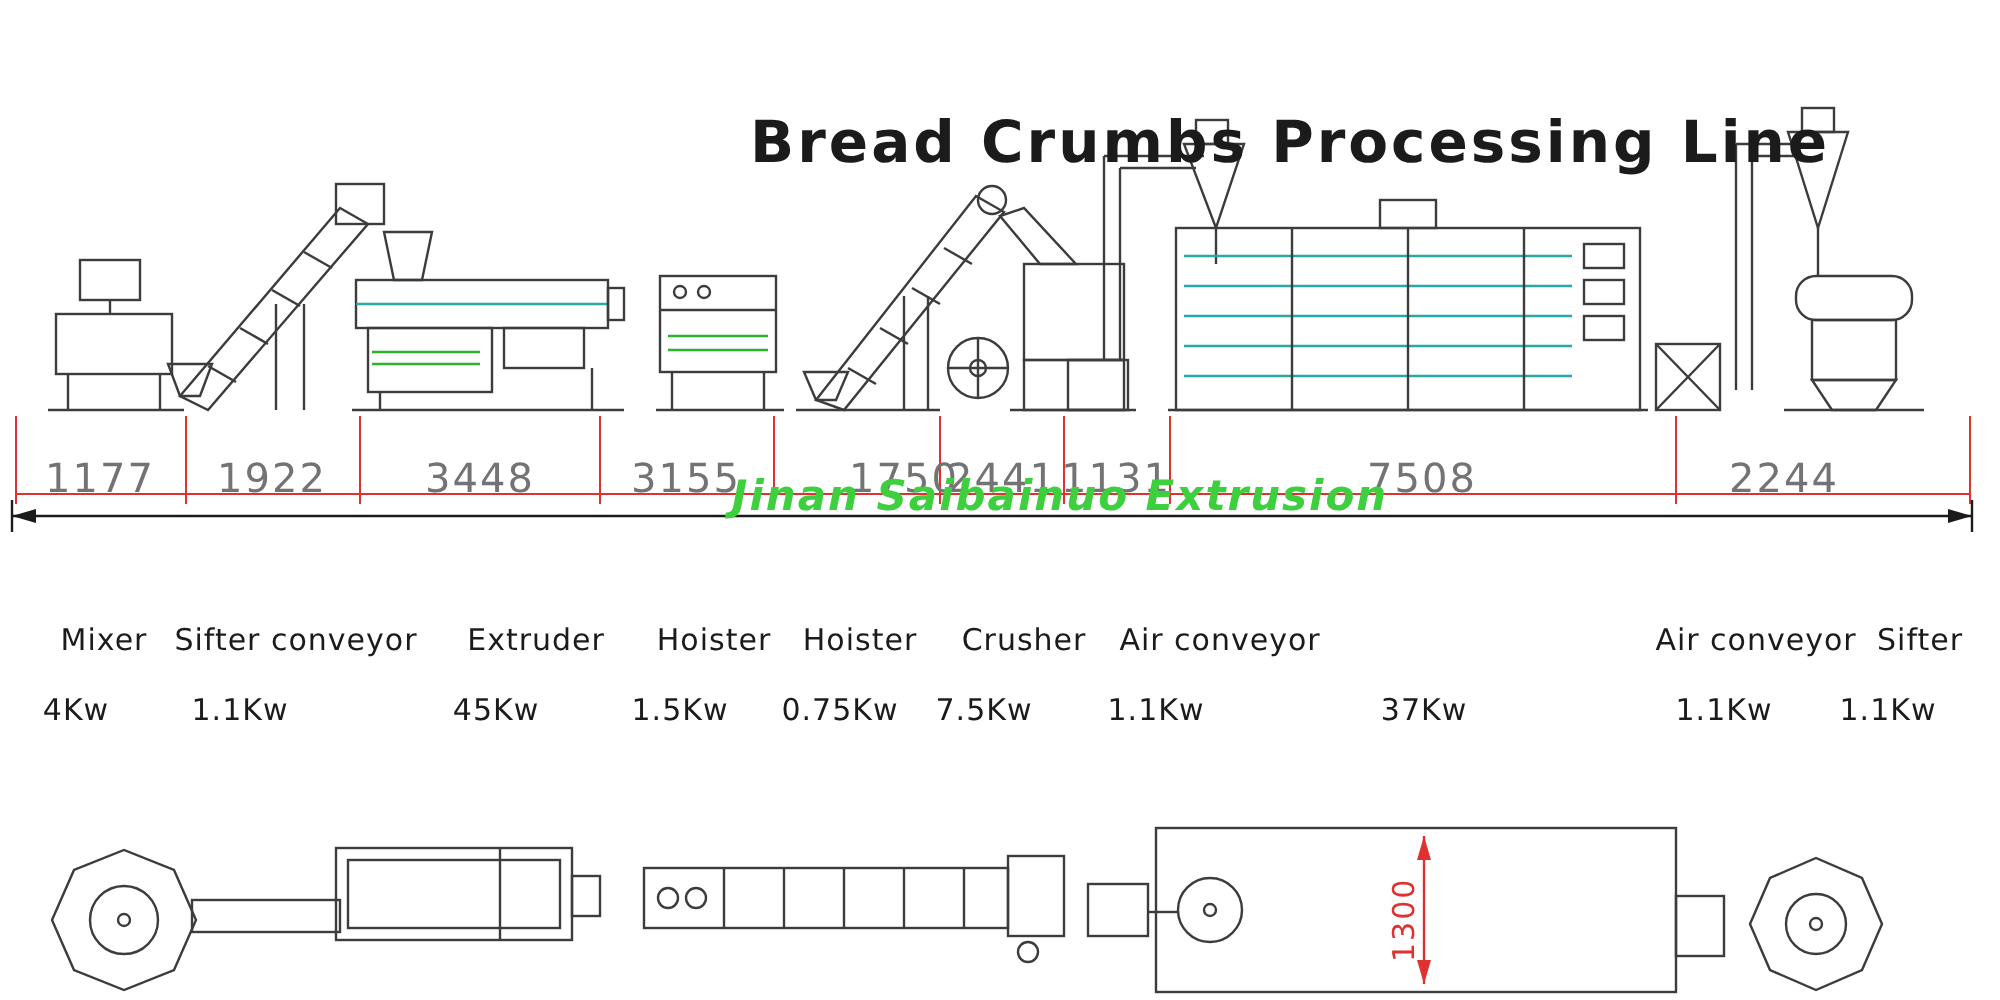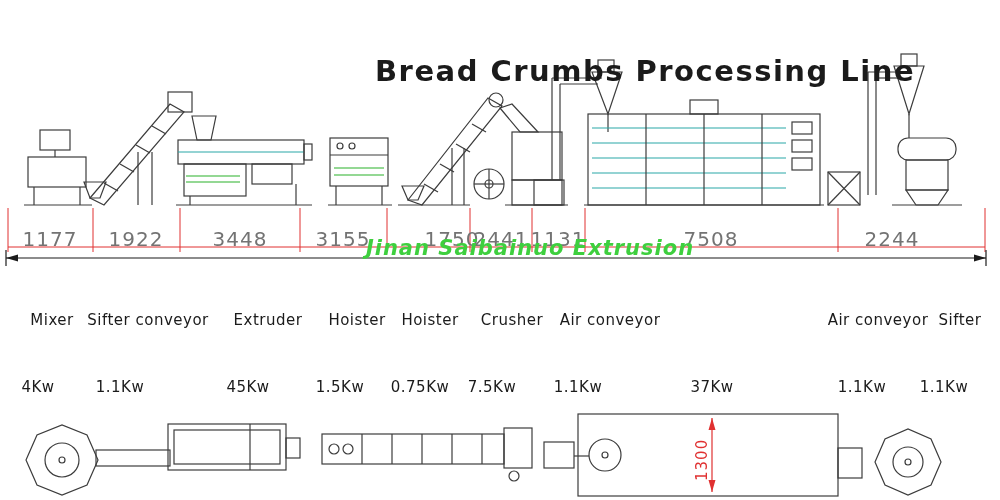--- a/index.html
+++ b/index.html
@@ -8,21 +8,21 @@
   .abs{position:absolute;white-space:nowrap;}
   .title{left:375px;top:14px;width:530px;text-align:center;font-size:29px;font-weight:700;
          letter-spacing:1.5px;color:#1b1b1b;margin-top:40px;}
   .watermark{left:530px;top:236px;transform:translateX(-50%);font-size:21px;font-weight:700;
              font-style:italic;color:#3ecf3e;z-index:6;letter-spacing:1px;}
   .dim-label{top:227px;transform:translateX(-50%);font-size:20px;color:#737373;
              letter-spacing:1px;z-index:4;}
   .total-label{left:468px;top:261px;transform:translateX(-50%);font-size:17px;font-weight:700;
                color:#111;letter-spacing:1px;z-index:4;}
   .eq-name{top:311px;transform:translateX(-50%);font-size:15px;color:#1b1b1b;letter-spacing:0.5px;margin-left:12px;}
-  .eq-power{top:346px;transform:translateX(-50%);font-size:15px;color:#1b1b1b;letter-spacing:0.5px;margin-top:32px;}
+  .eq-power{top:346px;transform:translateX(-50%);font-size:15px;color:#1b1b1b;letter-spacing:0.5px;}
   .side-height{left:693px;top:437px;height:44px;writing-mode:vertical-rl;
                transform:rotate(180deg);font-size:15px;color:#e03131;letter-spacing:1px;z-index:4;}
   svg{position:absolute;left:0;top:0;}
 </style>
 </head>
 <body>
 
 <div class="canvas">
 
   <svg width="1000" height="500" viewBox="0 0 1000 500">

